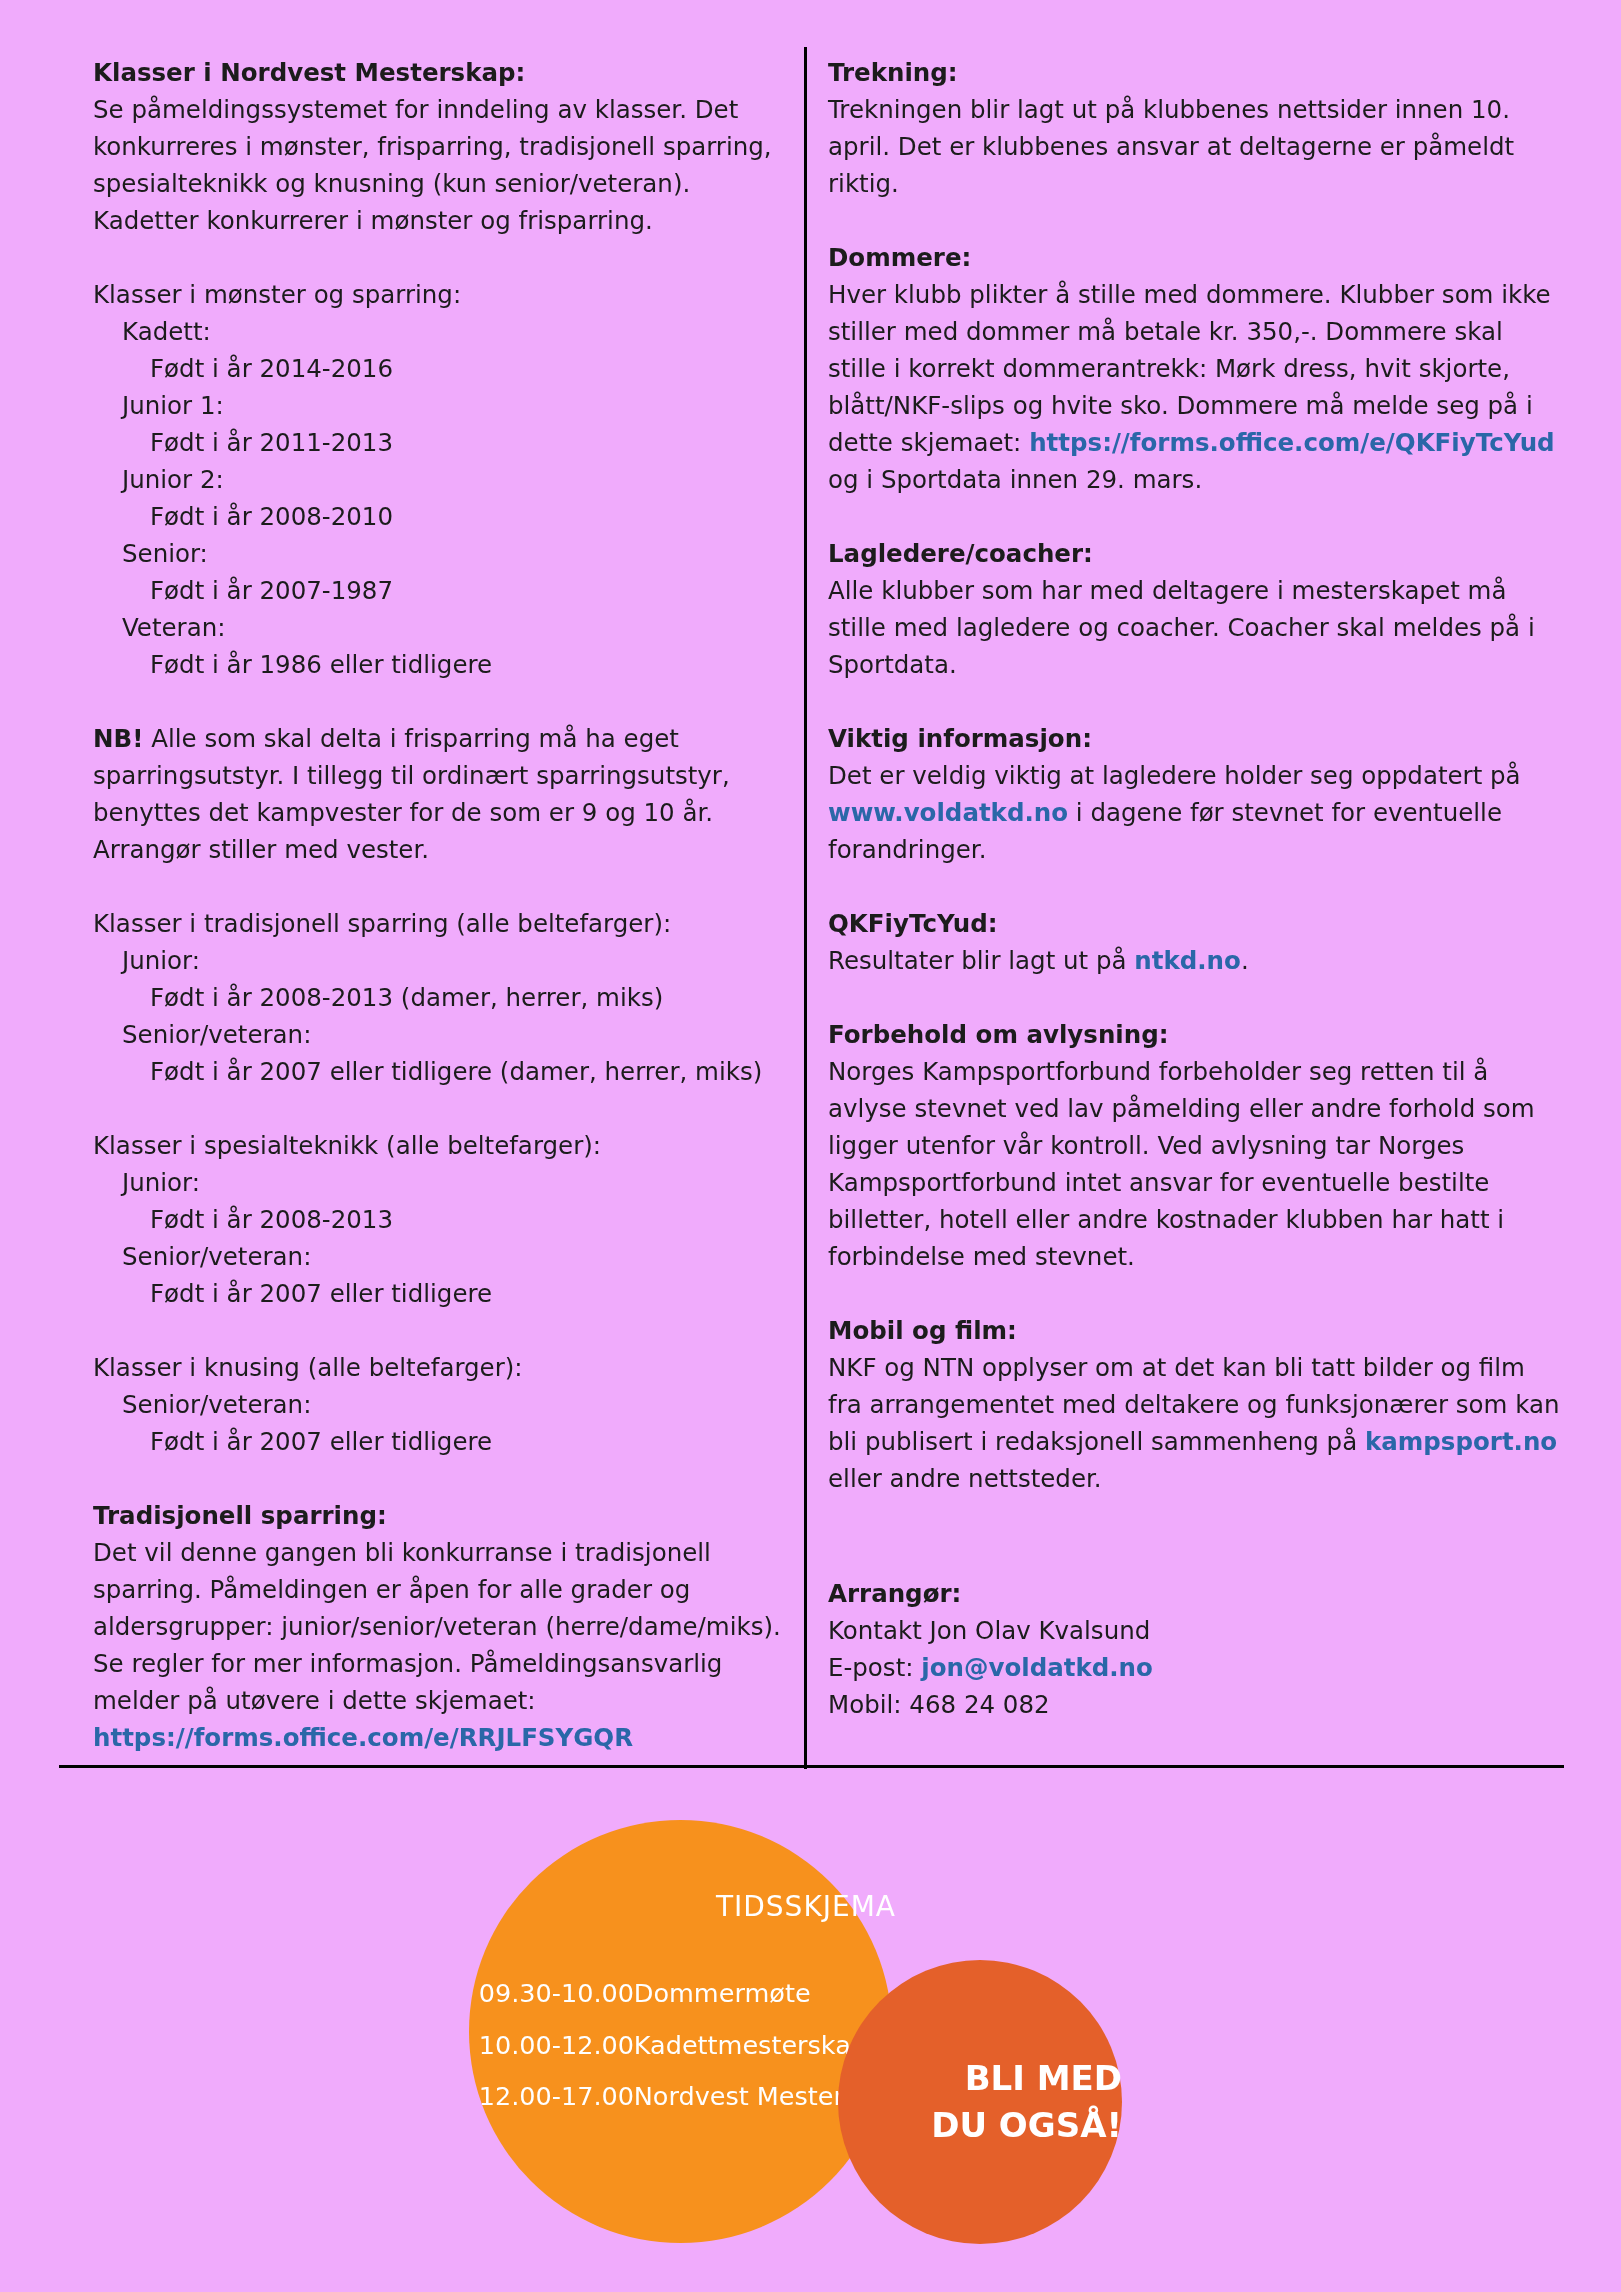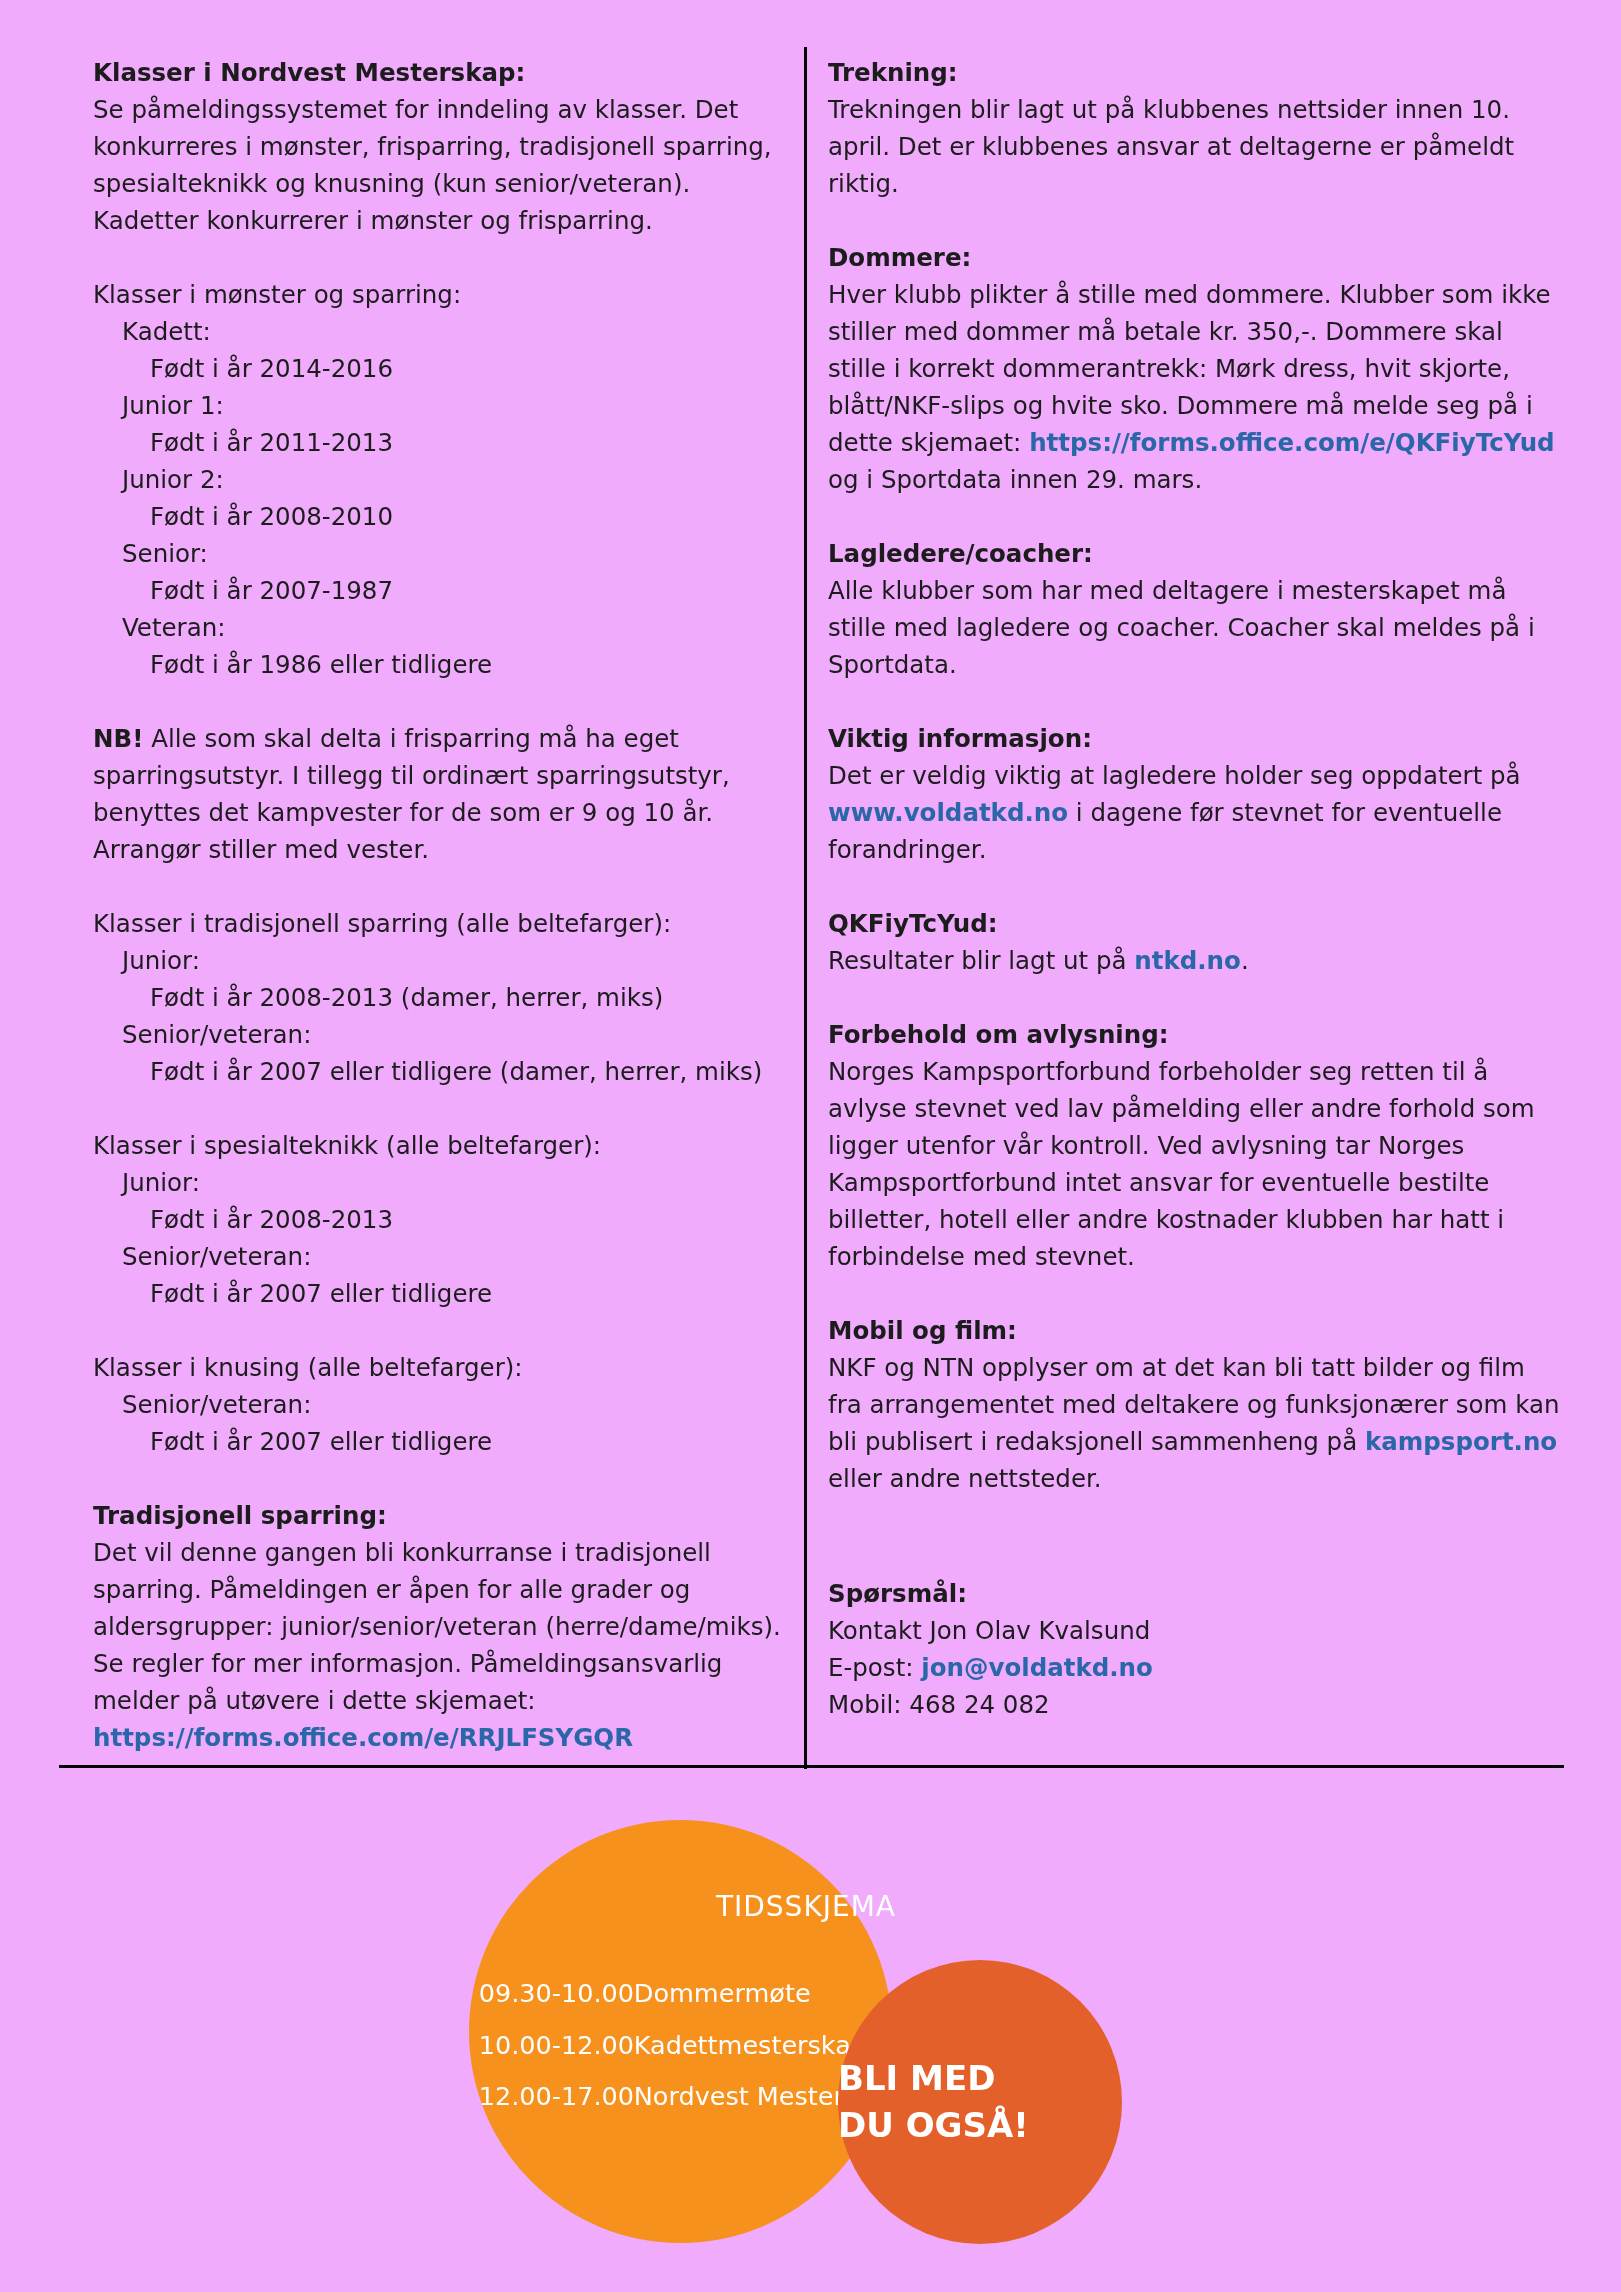--- a/index.html
+++ b/index.html
@@ -26,21 +26,21 @@
   .breaklink{word-break:break-all;}
   .sporsmal-gap{margin-top:78px;}
   
   .circle{border-radius:50%;position:absolute;color:#fff;}
   .schedule-circle{left:469px;top:1820px;width:423px;height:423px;background:#f7911d;z-index:1;}
   .sched-title{position:absolute;top:67px;left:4px;width:100%;text-align:right;font-size:28px;line-height:39px;letter-spacing:1px;}
   .sched-rows{position:absolute;top:155px;left:9.8px;width:431px;}
   .sched-row{display:flex;font-size:25.5px;line-height:37px;margin-bottom:14.7px;white-space:nowrap;}
   .sched-time{width:155px;flex-shrink:0;}
   .cta-circle{left:838px;top:1960px;width:284px;height:284px;background:#e4602a;z-index:2;
-    display:flex;flex-direction:column;align-items:flex-start;justify-content:center;
+    display:flex;flex-direction:column;align-items:flex-end;justify-content:center;
     font-weight:bold;font-size:34px;line-height:47px;text-align:center;}
 </style>
 </head>
 <body>
 
 <div class="page">
 
   <div class="col col-left">
 
     <div class="block">
@@ -129,21 +129,21 @@
       <div class="hd">Forbehold om avlysning:</div>
       <div>Norges Kampsportforbund forbeholder seg retten til å avlyse stevnet ved lav påmelding eller andre forhold som ligger utenfor vår kontroll. Ved avlysning tar Norges Kampsportforbund intet ansvar for eventuelle bestilte billetter, hotell eller andre kostnader klubben har hatt i forbindelse med stevnet.</div>
     </div>
 
     <div class="block">
       <div class="hd">Mobil og film:</div>
       <div><span>NKF og NTN opplyser om at det kan bli tatt bilder og film fra arrangementet med deltakere og funksjonærer som kan bli publisert i redaksjonell sammenheng på </span><a class="link">kampsport.no</a><span> eller andre nettsteder.</span></div>
     </div>
 
     <div class="block sporsmal-gap">
-      <div class="hd">Spørsmål:</div>
+      <div class="hd">Arrangør:</div>
       <div>Kontakt Jon Olav Kvalsund</div>
       <div><span>E-post: </span><a class="link">jon@voldatkd.no</a></div>
       <div>Mobil: 468 24 082</div>
     </div>
 
   </div>
 
   <div class="hline"></div>
 
   <div class="circle schedule-circle">

